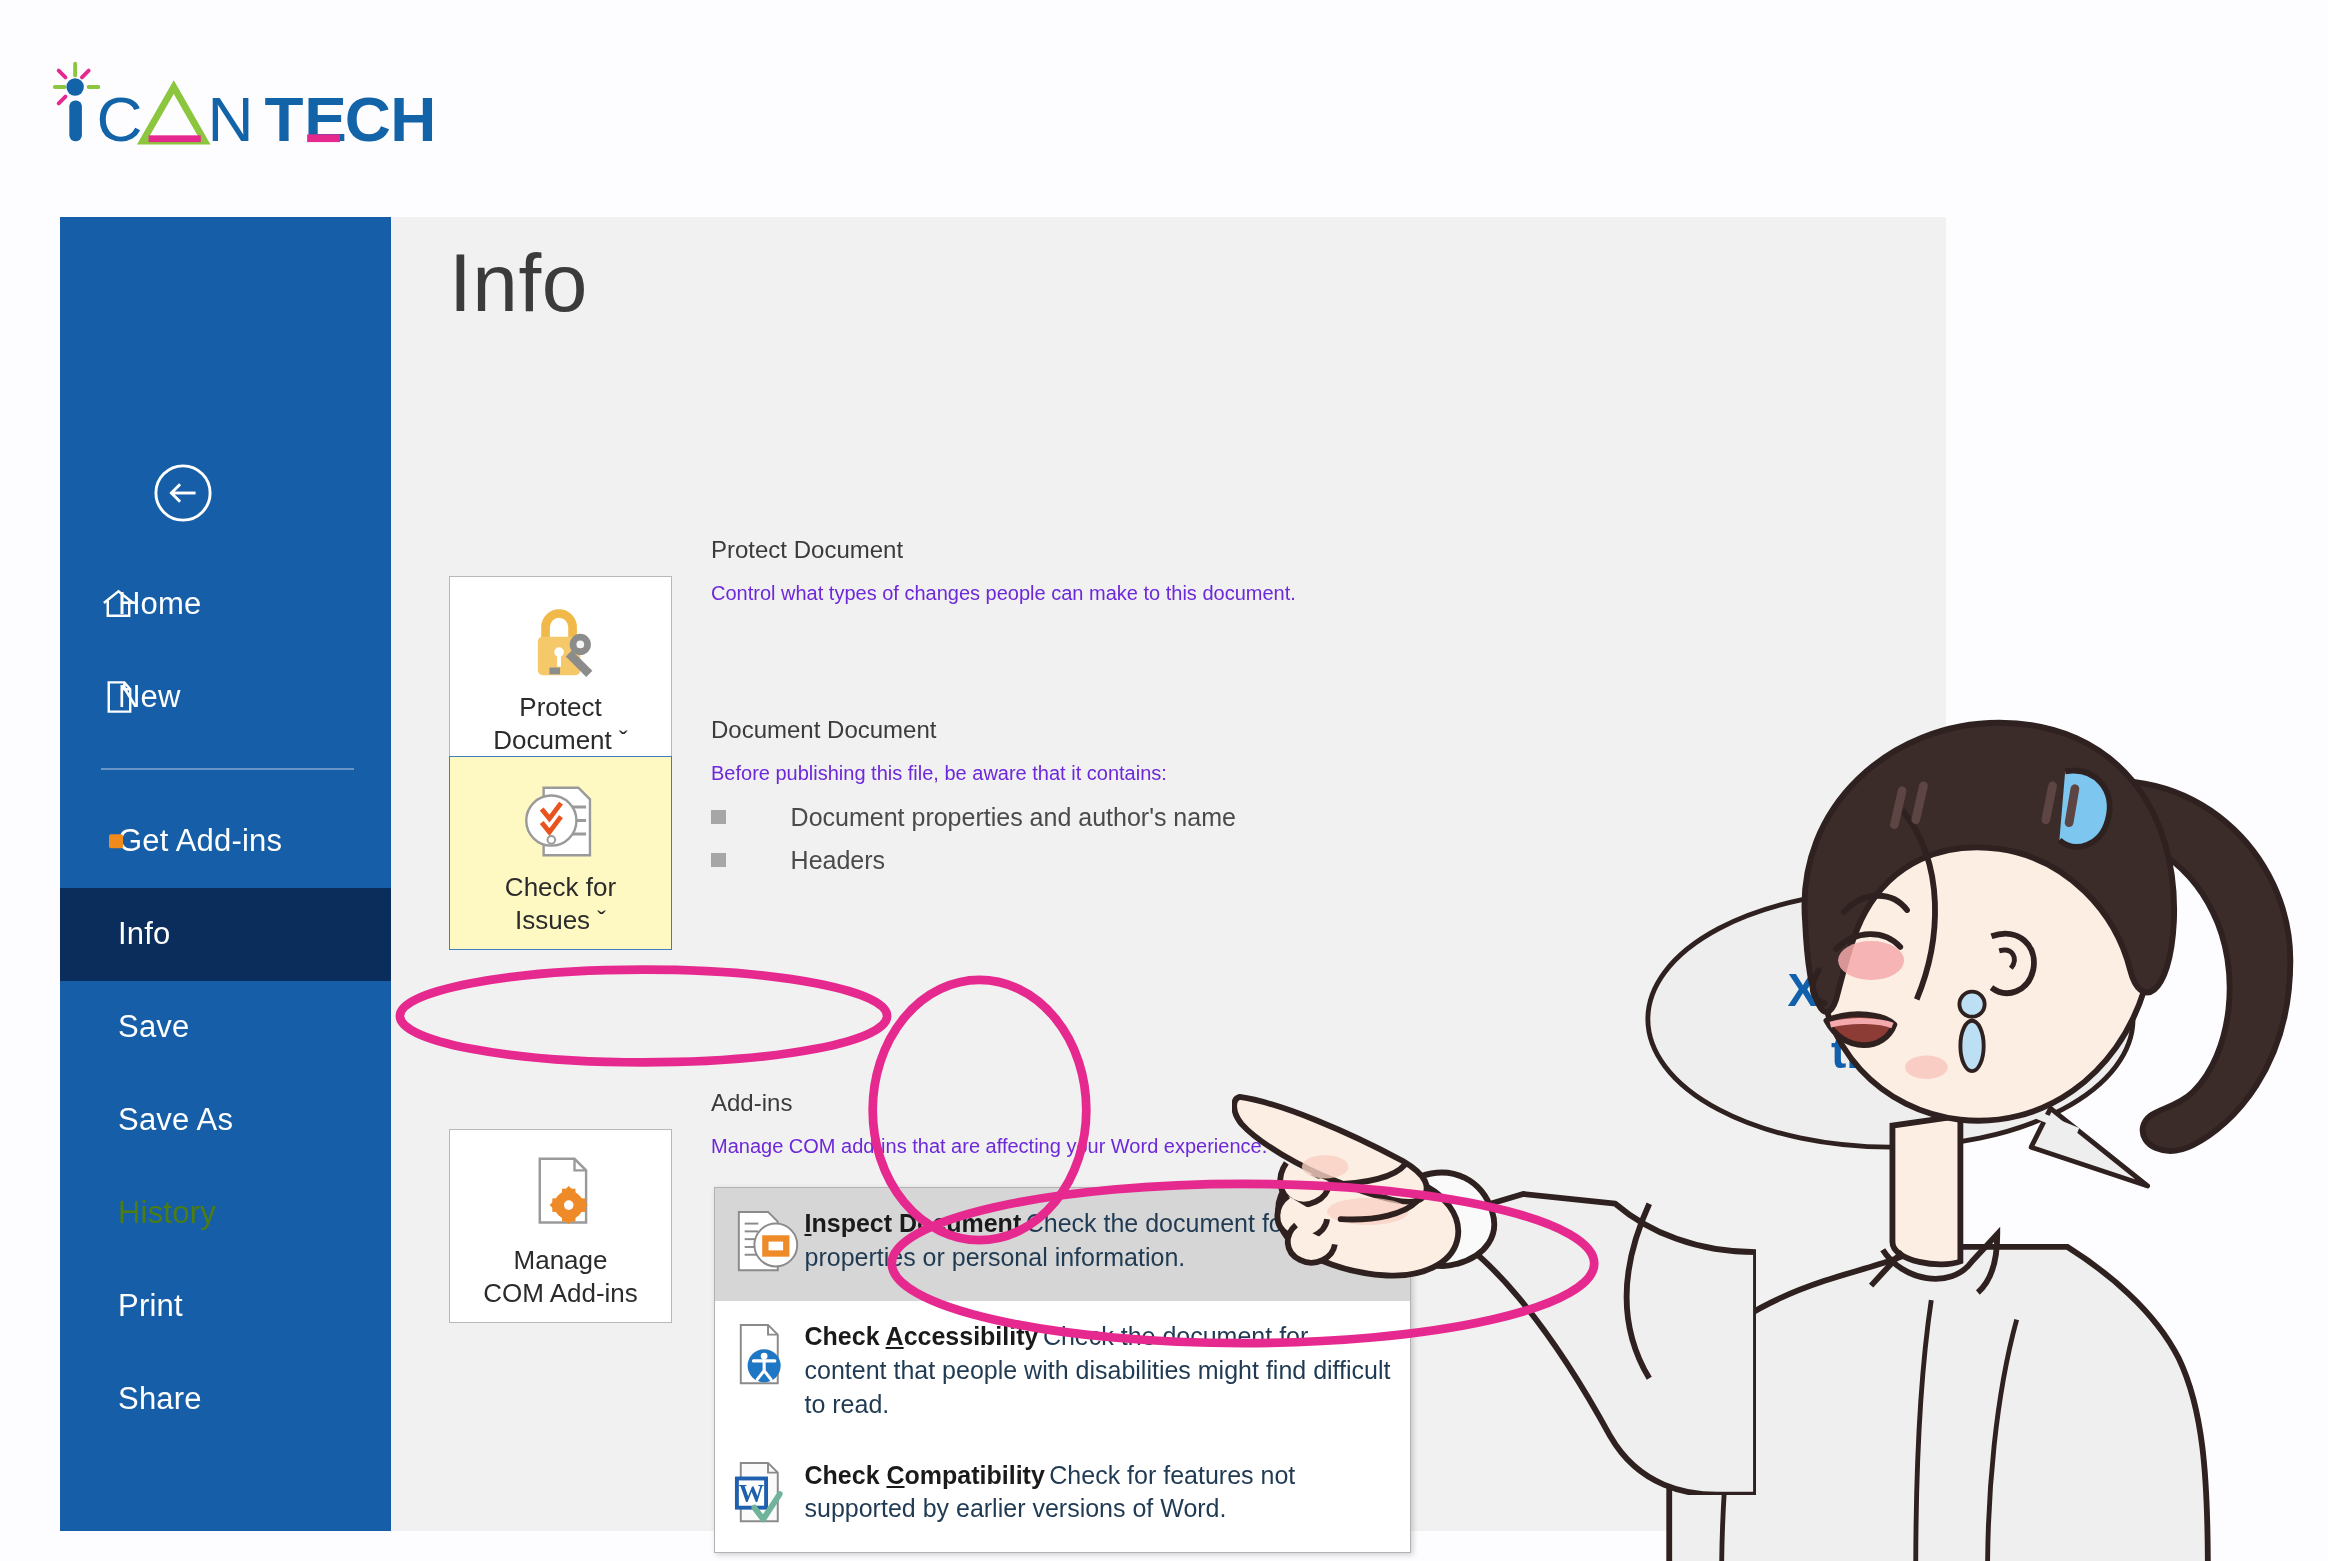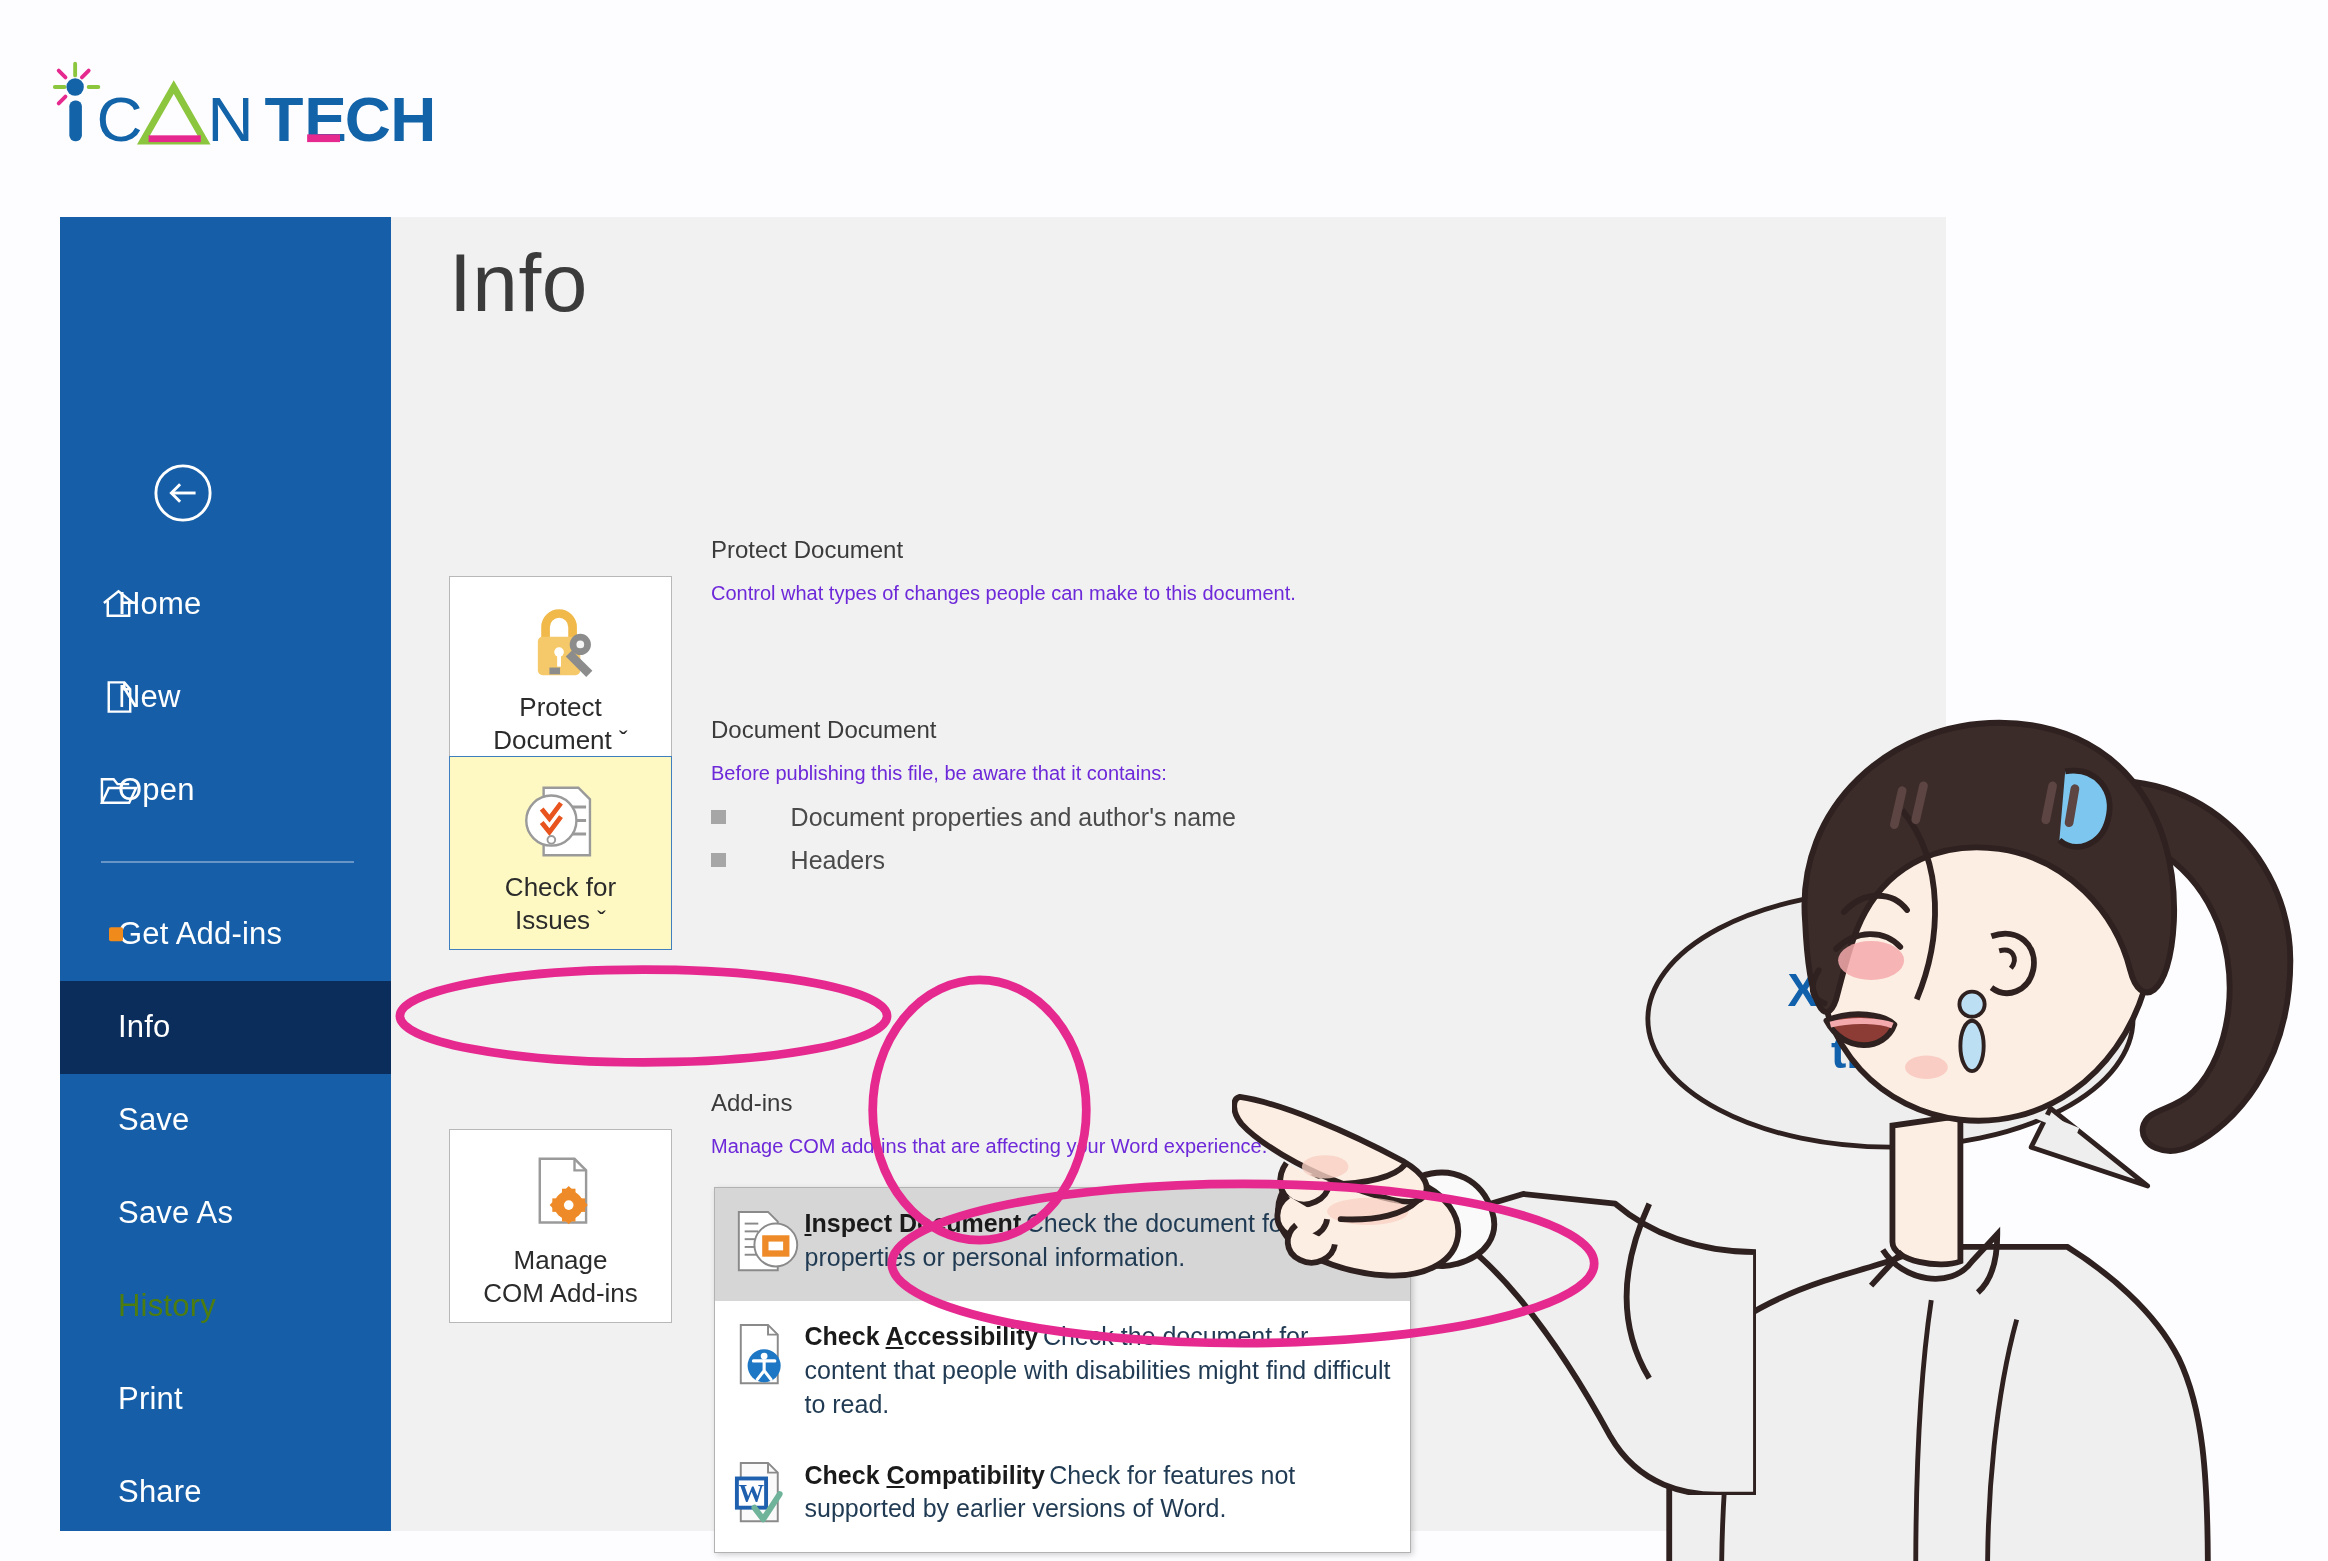--- a/index.html
+++ b/index.html
@@ -209,29 +209,20 @@
       <div class="nav-item">
         <span class="nav-icon">
           <svg viewBox="0 0 40 40" width="39" height="39">
             <path d="M10 5 L26 5 L32 12 L32 35 L10 35 Z" fill="none" stroke="#fff" stroke-width="2.5"></path>
             <polyline points="26,5 26,12 32,12" fill="none" stroke="#fff" stroke-width="2.5"></polyline>
           </svg>
         </span>
         <span>New</span>
       </div>
 
-      <div class="nav-item">
-        <span class="nav-icon">
-          <svg viewBox="0 0 44 40" width="43" height="39">
-            <path d="M5 33 L5 9 L17 9 L21 14 L33 14" fill="none" stroke="#fff" stroke-width="2.5"></path>
-            <path d="M5 33 L12 18 L40 18 L33 33 Z" fill="none" stroke="#fff" stroke-width="2.5"></path>
-          </svg>
-        </span>
-        <span>Open</span>
-      </div>
 
       <div class="nav-sep"></div>
 
       <div class="nav-item">
         <span class="dot"></span>
         <span>Get Add-ins</span>
       </div>
 
       <div class="nav-item selected">
         <span>Info</span>

